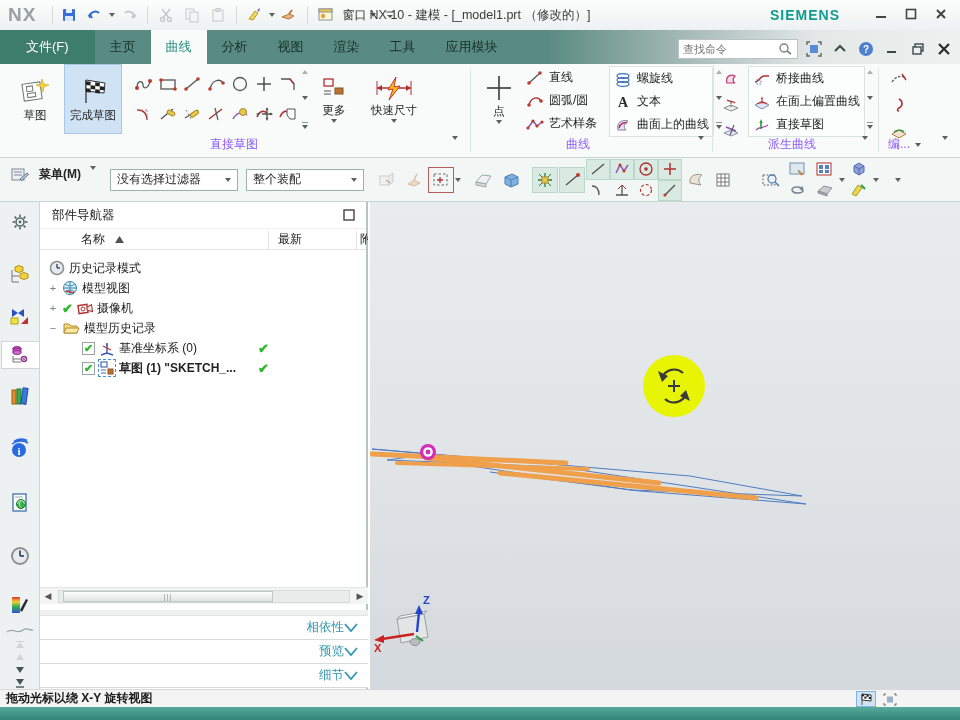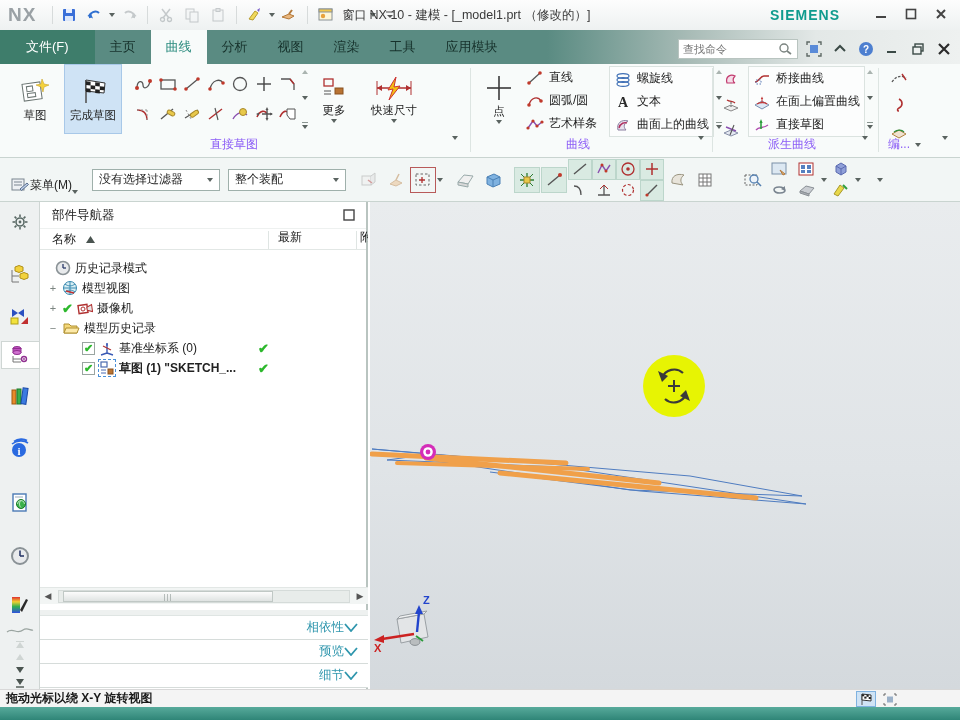--- a/index.html
+++ b/index.html
@@ -45,39 +45,39 @@
   .rlabelrow { position:absolute; top:72px; left:0; width:960px; height:21px; }
   .rlabel { position:absolute; font-size:12px; color:#8b5cf6; display:flex; align-items:center; gap:5px; }
   .listbtn { display:flex; align-items:center; gap:5px; height:23px; font-size:12px; color:#222; padding:0 4px; }
   .listcol { display:flex; flex-direction:column; justify-content:center; margin-top:2px; }
   .boxed { border:1px solid #dbe3e0; background:#fcfdfd; }
   .dd { width:0; height:0; border-left:3.5px solid transparent; border-right:3.5px solid transparent; border-top:4px solid #5a6360; display:inline-block; }
   .du { width:0; height:0; border-left:3.5px solid transparent; border-right:3.5px solid transparent; border-bottom:4px solid #aab4b0; display:inline-block; }
 
   
   .toolbar { position:absolute; top:158px; left:0; width:960px; height:44px; background:#f2f6f5; border-bottom:1px solid #c9d4d0; display:flex; align-items:center; padding:0 4px; }
-  .menubtn { display:flex; align-items:flex-end; gap:0; padding:0 6px; height:28px; font-size:12px; }
+  .menubtn { display:flex; align-items:flex-start; gap:9px; padding:0 6px; height:28px; font-size:12px;font-weight:bold; }
   .select { height:22px; background:#fff; border:1px solid #9fb0ab; display:flex; align-items:center; justify-content:space-between; padding:0 6px; font-size:12px; color:#222; margin-left:8px; }
   .ibtn { display:inline-flex; align-items:center; justify-content:center; width:26px; height:26px; }
   .ibtn.hl { background:#d9eae2; border:1px solid #bcd6cb; }
   .ibtn.dim { opacity:.45; }
   .tb-icons { display:flex; align-items:center; gap:1px; margin-left:10px; }
   .tb-grid { display:grid; grid-template-columns:repeat(4,24px); grid-template-rows:21px 21px; }
   .tb-grid .ibtn { width:24px; height:21px; }
   .tb-col { display:flex; flex-direction:column; }
   .tb-col .ibtn { height:21px; }
 
   
   .main { position:absolute; top:202px; left:0; width:960px; height:487px; }
   .resbar { position:absolute; left:0; top:0; width:40px; height:487px; background:#eef1f1; border-right:1px solid #cfd6d4; display:flex; flex-direction:column; align-items:center; }
   .resbar .ibtn { width:34px; height:30px; }
   .resbar .active { background:#fff; border:1px solid #cfd6d4; border-right:none; width:38px; }
   .navpanel { position:absolute; left:40px; top:0; width:328px; height:487px; background:#fff; border-right:2px solid #b9c4c0; }
   .np-header { height:26px; display:flex; align-items:center; justify-content:space-between; padding:0 8px 0 12px; font-size:12.5px; color:#222; }
-  .np-cols { height:22px; border-bottom:1px solid #e2e7e5; border-top:1px solid #eef1f0; display:flex; position:relative; font-size:12px; }
+  .np-cols { height:22px; border-bottom:1px solid #e2e7e5; border-top:1px solid #eef1f0; display:flex; align-items:center; position:relative; font-size:12px;padding-left:29px; }
   .np-col-name { padding-left:12px; display:flex; gap:10px; align-items:center; }
   .np-divider { position:absolute; top:2px; width:1px; height:18px; background:#dfe5e3; }
   .tree { padding-top:8px; }
   .trow { height:20px; display:flex; align-items:center; gap:4px; font-size:12px; position:relative; }
   .expander { width:10px; text-align:center; color:#7b8581; font-size:11px; }
   .rowcheck { position:absolute; left:218px; color:#2db82d; font-size:13px; font-weight:bold; }
   .chk { width:13px; height:13px; border:1px solid #9aa5a1; background:#fff; display:inline-flex; align-items:center; justify-content:center; color:#2db82d; font-size:11px; font-weight:bold; }
   .bold { font-weight:bold; }
   .hsb { position:absolute; left:0; top:385px; width:328px; height:17px; display:flex; align-items:center; background:#f2f5f4; border-top:1px solid #e2e7e5; }
   .hsb-arrow { width:16px; text-align:center; color:#555; font-size:9px; }
@@ -902,21 +902,21 @@
               <path d="M4.5 0 L9 7 L0 7 Z" fill="#4a5450"></path>
             </svg>
         </span>
         <span class="np-divider" style="left:228px"></span>
         <span style="position:absolute;left:238px">最新</span>
         <span class="np-divider" style="left:316px"></span>
         <span style="position:absolute;left:320px;width:8px;overflow:hidden;white-space:nowrap">附</span>
       </div>
 
       <div class="tree">
-        <div class="trow" style="padding-left:15px">
+        <div class="trow" style="padding-left:9px">
           <svg width="16" height="16">
               <circle cx="8" cy="8" r="6.5" fill="#e8eaec" stroke="#8a9296" stroke-width="1.6"></circle>
               <line x1="8" y1="8" x2="8" y2="4" stroke="#2a3a6a" stroke-width="1.3"></line>
               <line x1="8" y1="8" x2="11" y2="8" stroke="#2a3a6a" stroke-width="1.3"></line>
             </svg>
           <span>历史记录模式</span>
         </div>
         <div class="trow" style="padding-left:8px">
           <span class="expander">+</span>
           <svg width="16" height="16">

